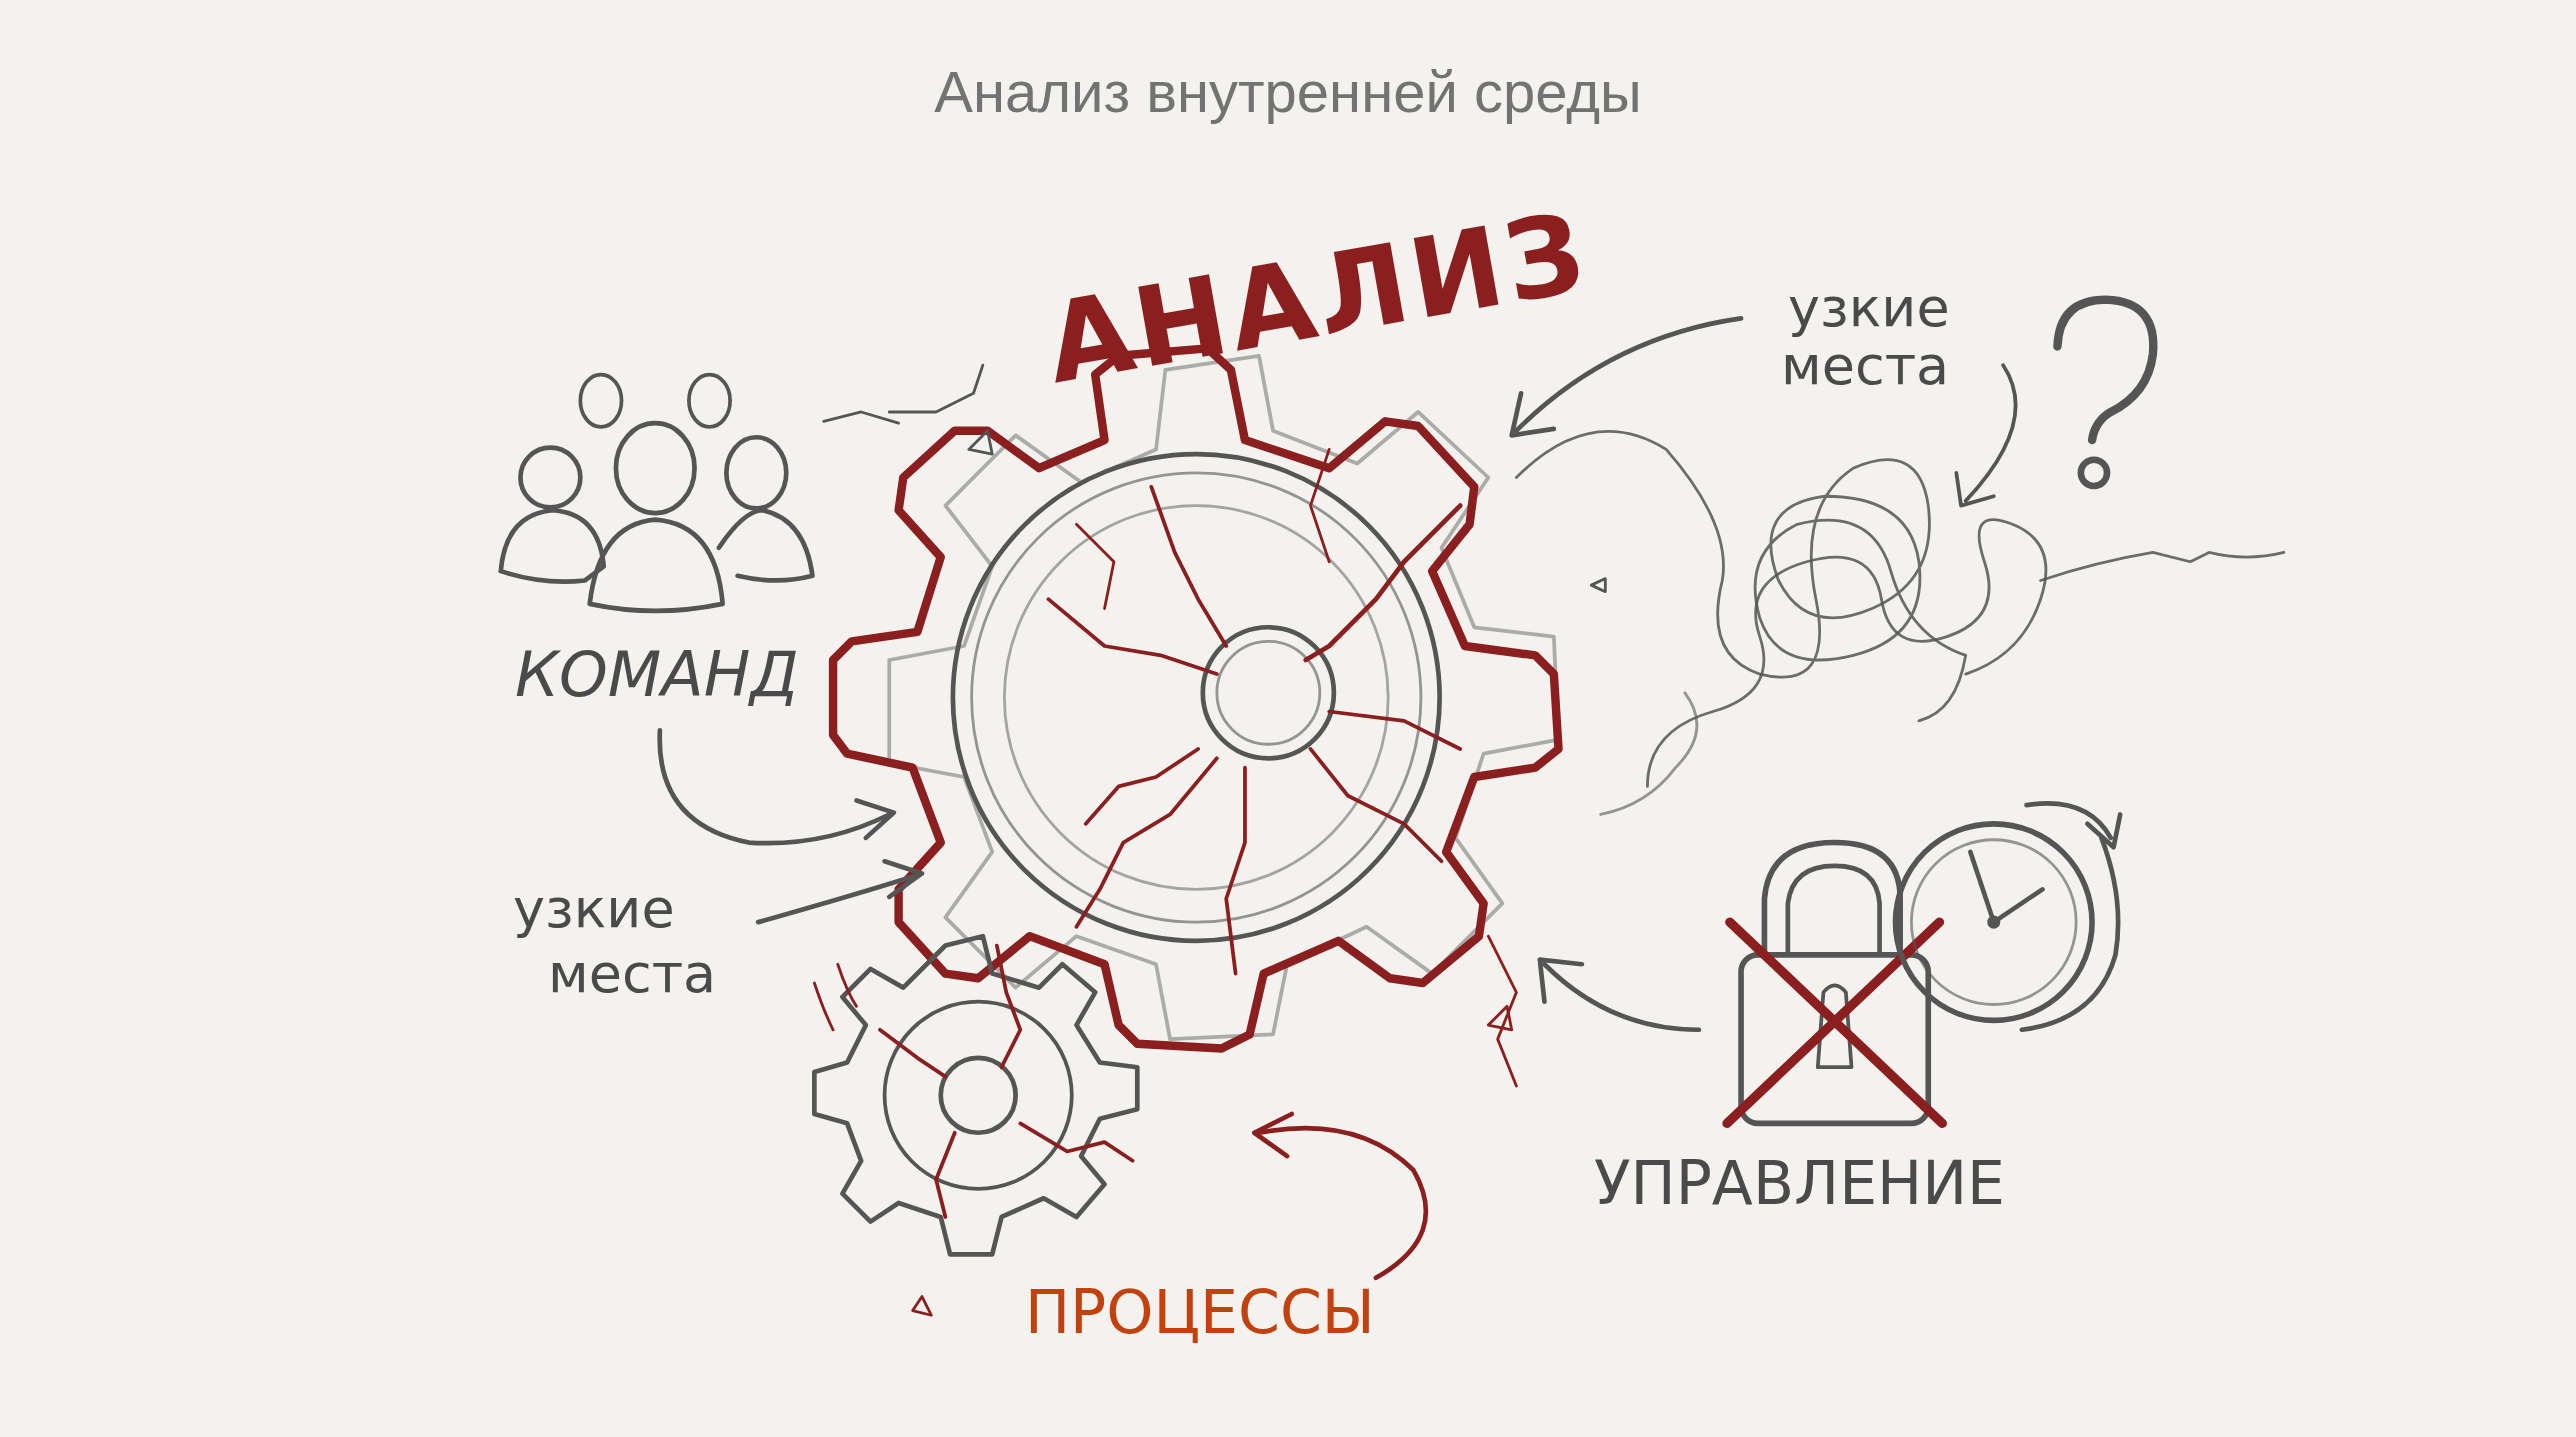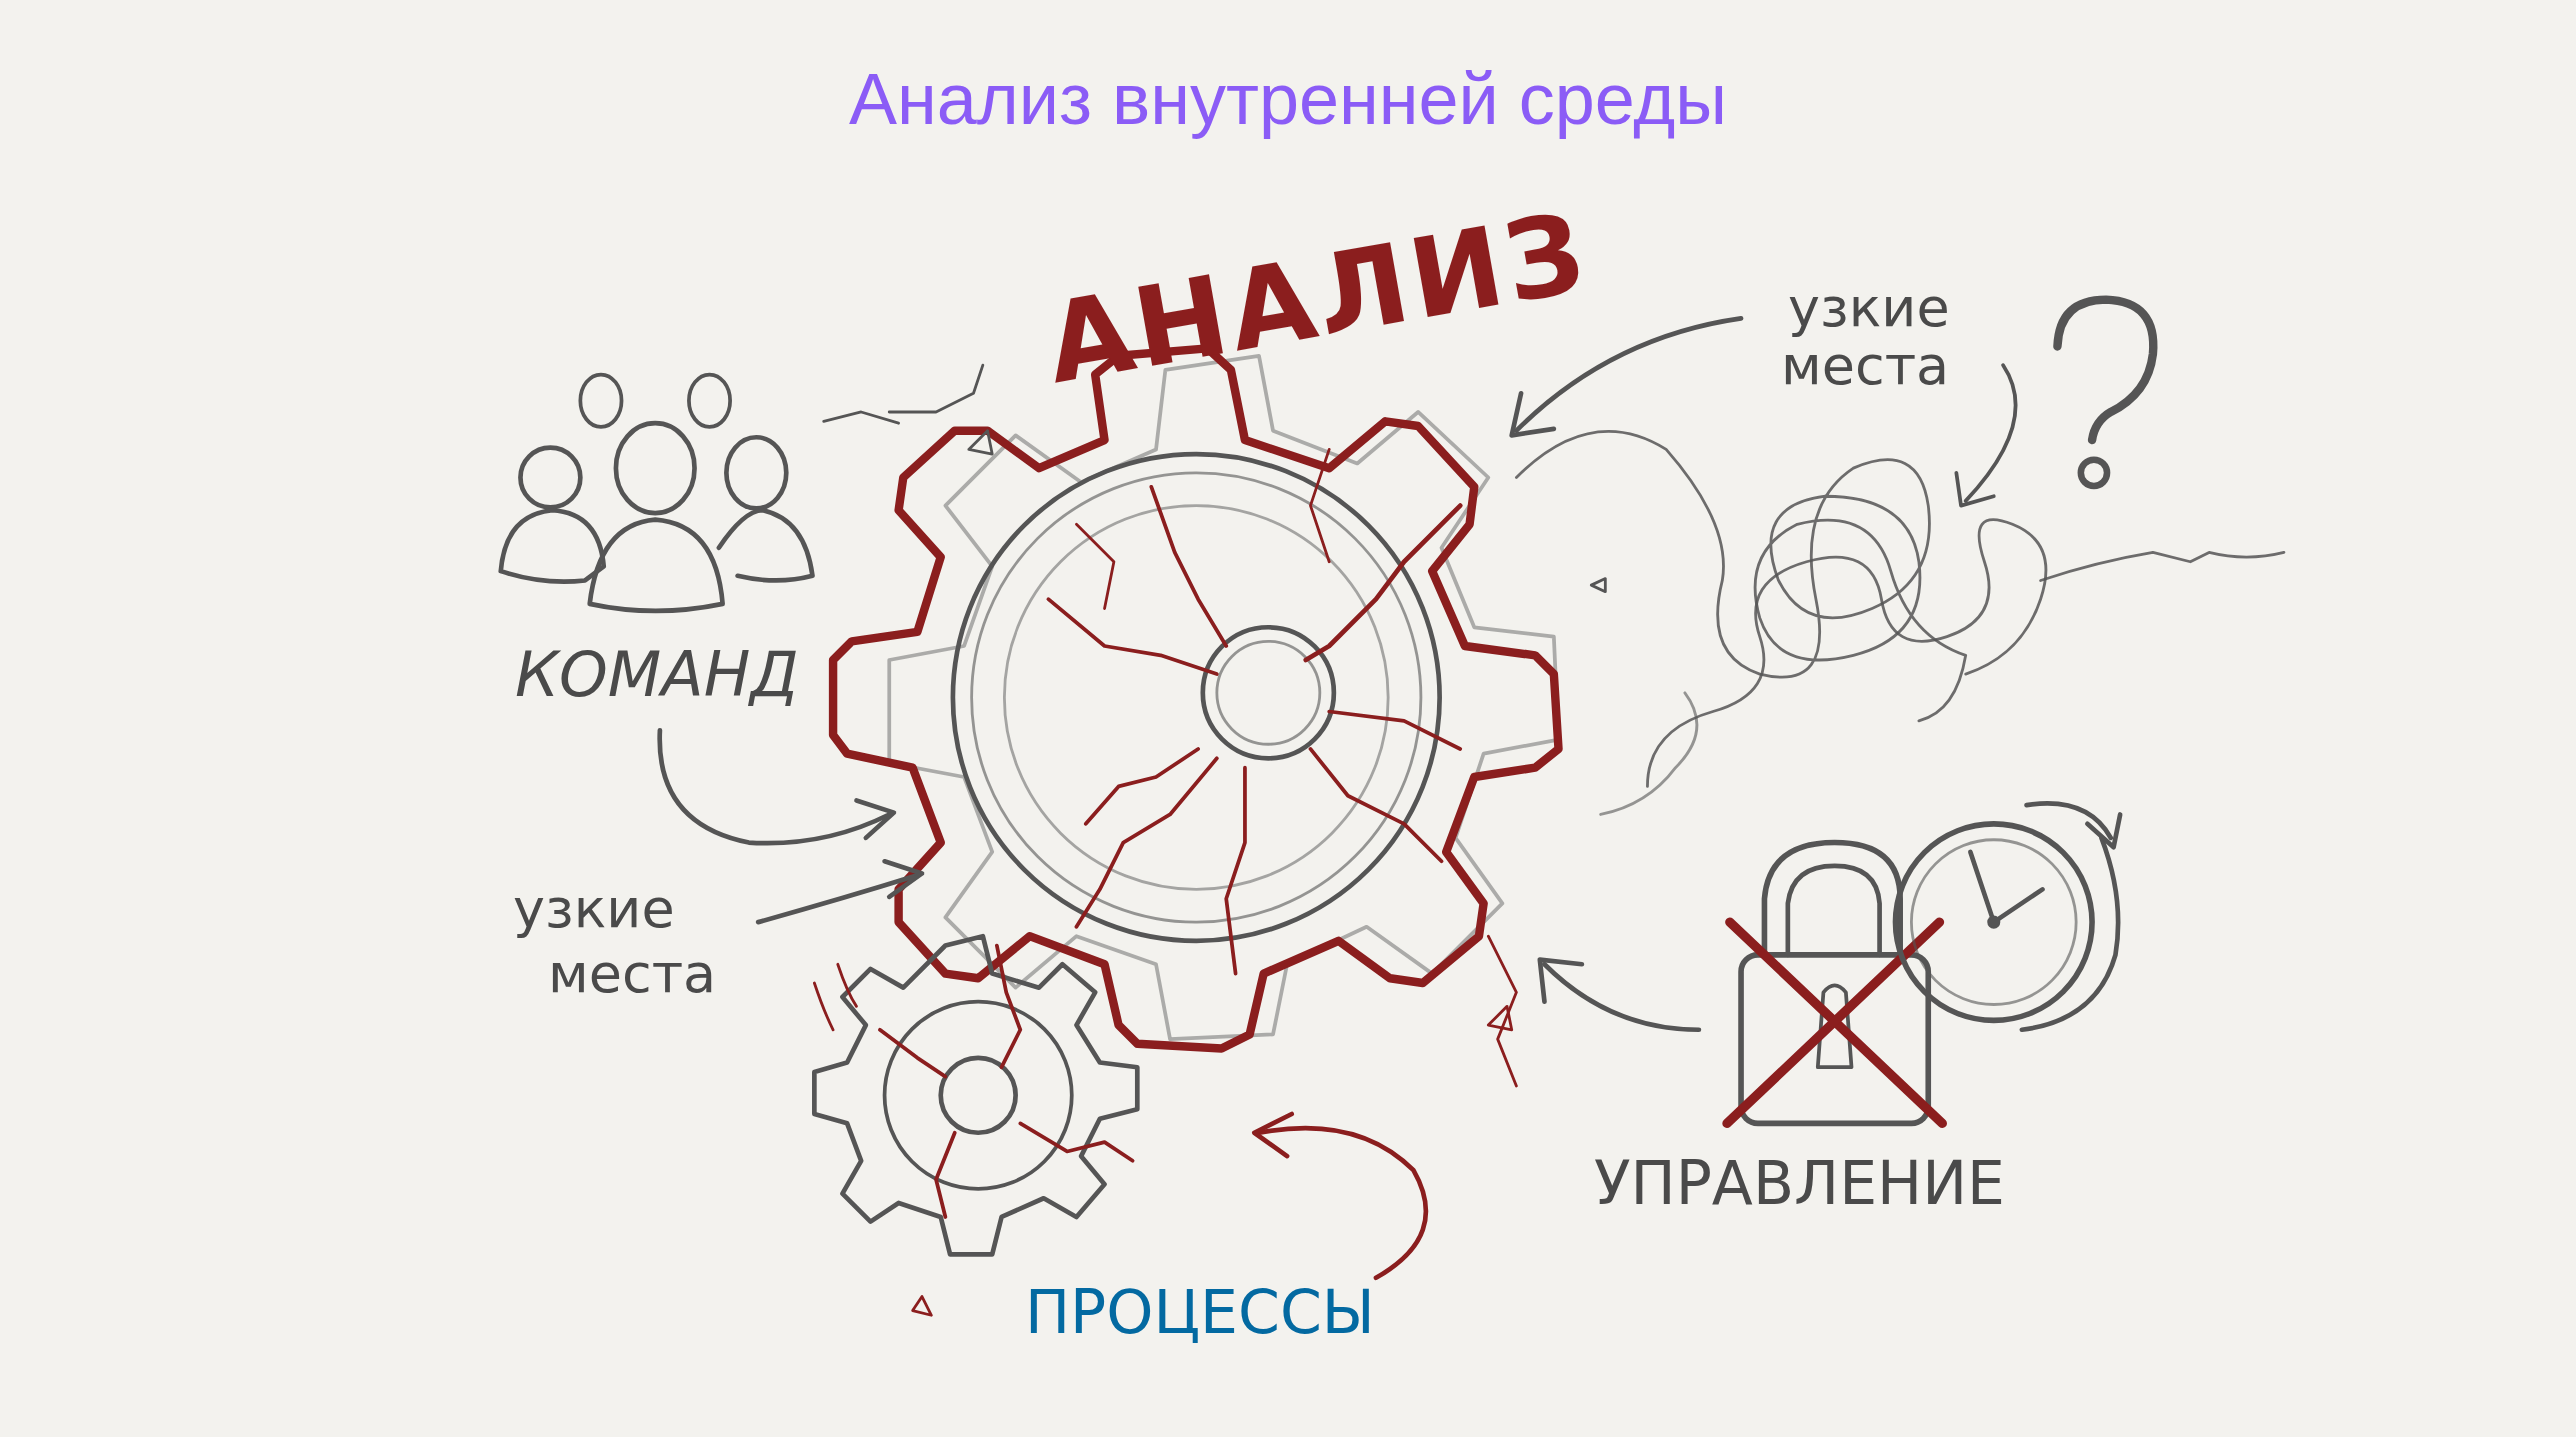--- a/index.html
+++ b/index.html
@@ -6,31 +6,31 @@
     body {
       width: 2576px; height: 1438px; overflow: hidden;
       background: #f3f2ee;
       position: relative;
       font-family: "DejaVu Sans", sans-serif;
     }
     .page-title {
       position: absolute; left: 0; right: 0; top: 58px;
       text-align: center;
       font-family: "Liberation Sans", sans-serif;
-      font-size: 72px; color: #8b5cf6; letter-spacing: 0px;
+      font-size: 58px; color: #737373; letter-spacing: 0px;
     }
     svg.canvas { position: absolute; left: 0; top: 0; }
     .hand {
       position: absolute;
       font-family: "DejaVu Sans", sans-serif;
       color: #4a4a4a;
       white-space: nowrap;
       line-height: 1.0;
     }
-    .label-red { color: #0369a1; }
+    .label-red { color: #c2410c; }
     .big-analysis {
       font-size: 110px; font-weight: bold; color: #8b1e1e;
       letter-spacing: 3.7px;
       transform-origin: center;
     }
     .pencil { stroke: #555; fill: none; stroke-linecap: round; stroke-linejoin: round; }
     .red { stroke: #8b1e1e; fill: none; stroke-linecap: round; stroke-linejoin: round; }
   </style>
 </head>
 <body>

